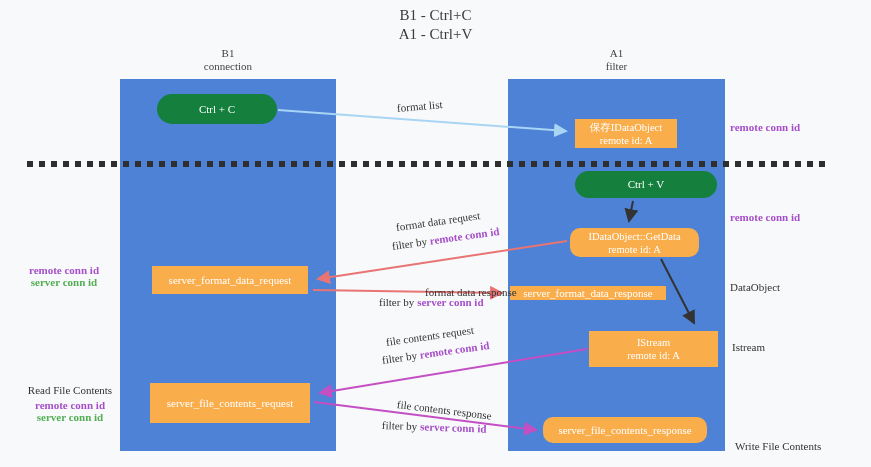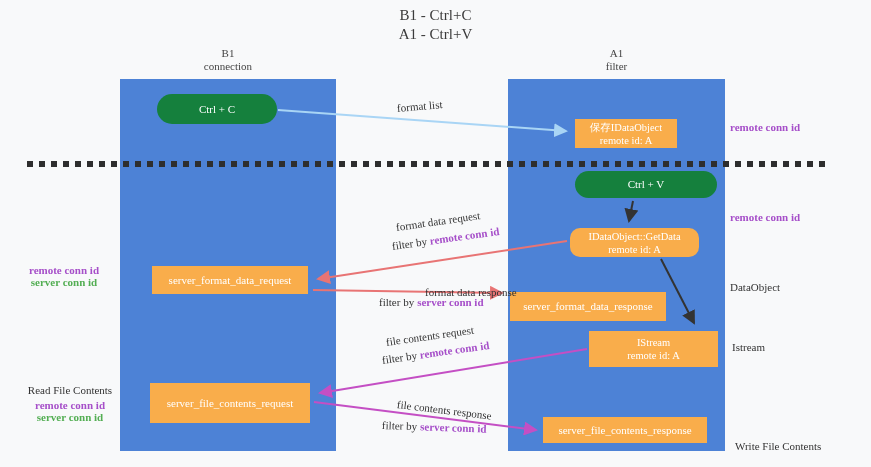--- a/index.html
+++ b/index.html
@@ -104,34 +104,34 @@
 
   <div class="abs node orange two" style="left:570px;top:228px;width:129px;height:29px;border-radius:10px;">
     <div>IDataObject::GetData</div>
     <div>remote id: A</div>
   </div>
 
   <div class="abs node orange" style="left:152px;top:266px;width:156px;height:28px;">
     <div>server_format_data_request</div>
   </div>
 
-  <div class="abs node orange" style="left:510px;top:292px;width:156px;height:29px;">
+  <div class="abs node orange" style="left:510px;top:286px;width:156px;height:14px;">
     <div>server_format_data_response</div>
   </div>
 
   <div class="abs node orange two" style="left:589px;top:331px;width:129px;height:36px;">
     <div>IStream</div>
     <div>remote id: A</div>
   </div>
 
   <div class="abs node orange" style="left:150px;top:383px;width:160px;height:40px;">
     <div>server_file_contents_request</div>
   </div>
 
-  <div class="abs node orange" style="left:543px;top:417px;width:164px;height:26px;">
+  <div class="abs node orange" style="left:543px;top:417px;width:164px;height:26px;border-radius:10px;">
     <div>server_file_contents_response</div>
   </div>
 
   <div class="abs lbl r5n" style="left:397px;top:102px;">format list</div>
 
   <div class="abs lbl r8n" style="left:396px;top:221px;">format data request</div>
   <div class="abs lbl flt r8n" style="left:392px;top:240px;">
     <span>filter by</span><span class="purple cid">remote conn id</span>
   </div>
 

